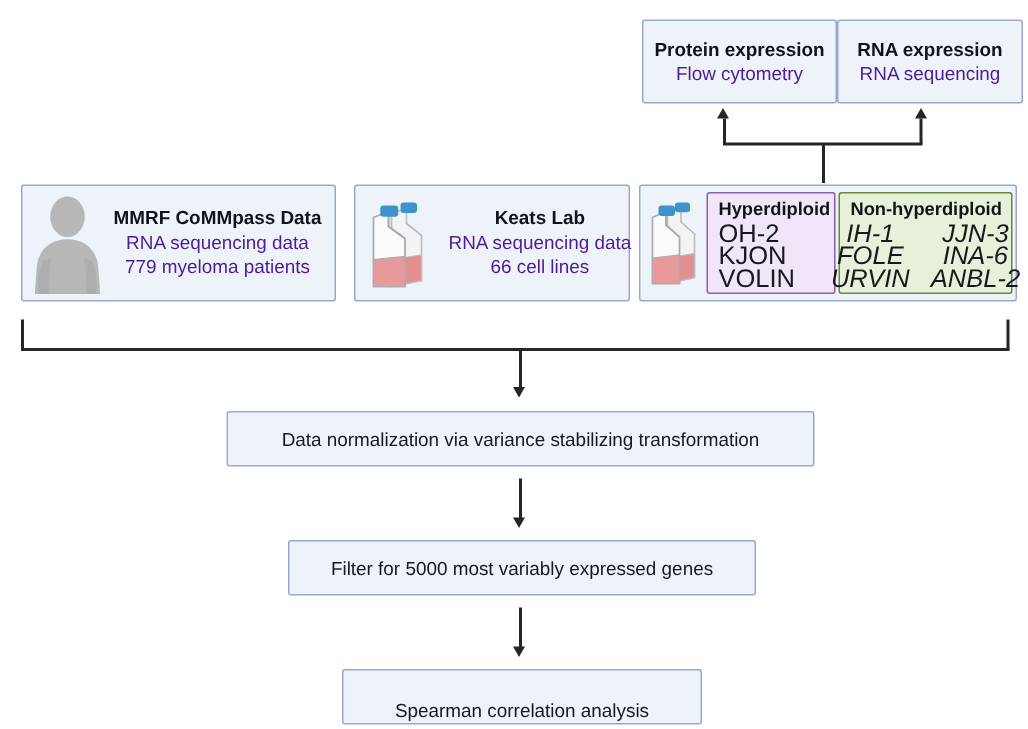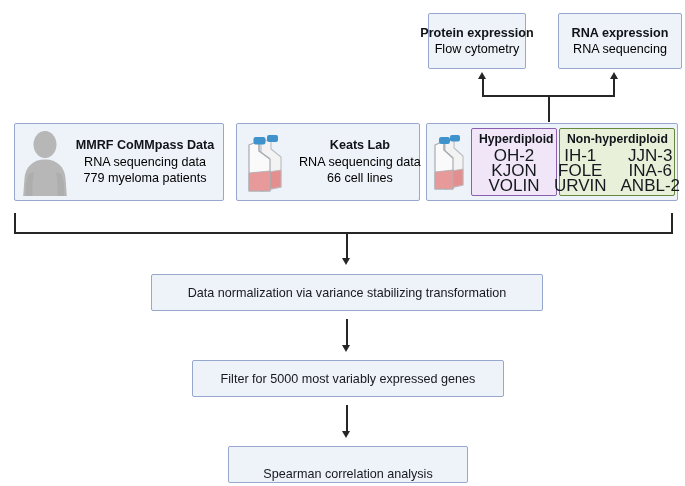--- a/index.html
+++ b/index.html
@@ -44,21 +44,21 @@
     line-height: 16.5px;
     display: block;
     color: #101317;
     white-space: nowrap;
   }
   .sub {
     font-weight: normal;
     font-size: 12.6px;
     line-height: 16.5px;
     display: block;
-    color: #000000;
+    color: #4c1d95;
     white-space: nowrap;
   }
 
   
   .srcbox {
     justify-content: flex-start;
   }
   .srcbox .icon-slot {
     flex: 0 0 auto;
     display: flex;
@@ -68,21 +68,21 @@
   .srcbox .body {
     flex: 1 1 auto;
     text-align: center;
   }
 
   
   .group {
     box-sizing: border-box;
     border-radius: 2px;
     padding: 3px 7px 4px 7px;
-    text-align: center;
+    text-align: left;
   }
   .group .ghead {
     font-weight: bold;
     font-size: 12.2px;
     line-height: 15.5px;
     display: block;
     white-space: nowrap;
     color: #101317;
   }
   .group .grow {
@@ -96,20 +96,21 @@
     border: 1.5px solid #8a5fb0;
   }
   .nonhyper {
     background: #e8f0da;
     border: 1.5px solid #66883a;
   }
   .nonhyper .cols {
     display: flex;
     gap: 14px;
     justify-content: center;
+    font-style: italic;
   }
   .nonhyper .col {
     display: flex;
     flex-direction: column;
     align-items: center;
   }
 
   
   .ln {
     position: absolute;
@@ -130,21 +131,21 @@
 
   
   .person-icon { display: block; }
   .flask-icon { display: block; }
 </style>
 </head>
 <body>
 
 <div id="canvas">
 
-  <div class="box" id="assay-0" style="left:428px; top:13px; width:98px; height:56px;">
+  <div class="box" id="assay-0" style="left:428px; top:13px; width:130px; height:56px;">
     <div class="body">
       <span class="ttl">Protein expression</span>
       <span class="sub">Flow cytometry</span>
     </div>
   </div>
 
   <div class="box" id="assay-1" style="left:558px; top:13px; width:124px; height:56px;">
     <div class="body">
       <span class="ttl">RNA expression</span>
       <span class="sub">RNA sequencing</span>

